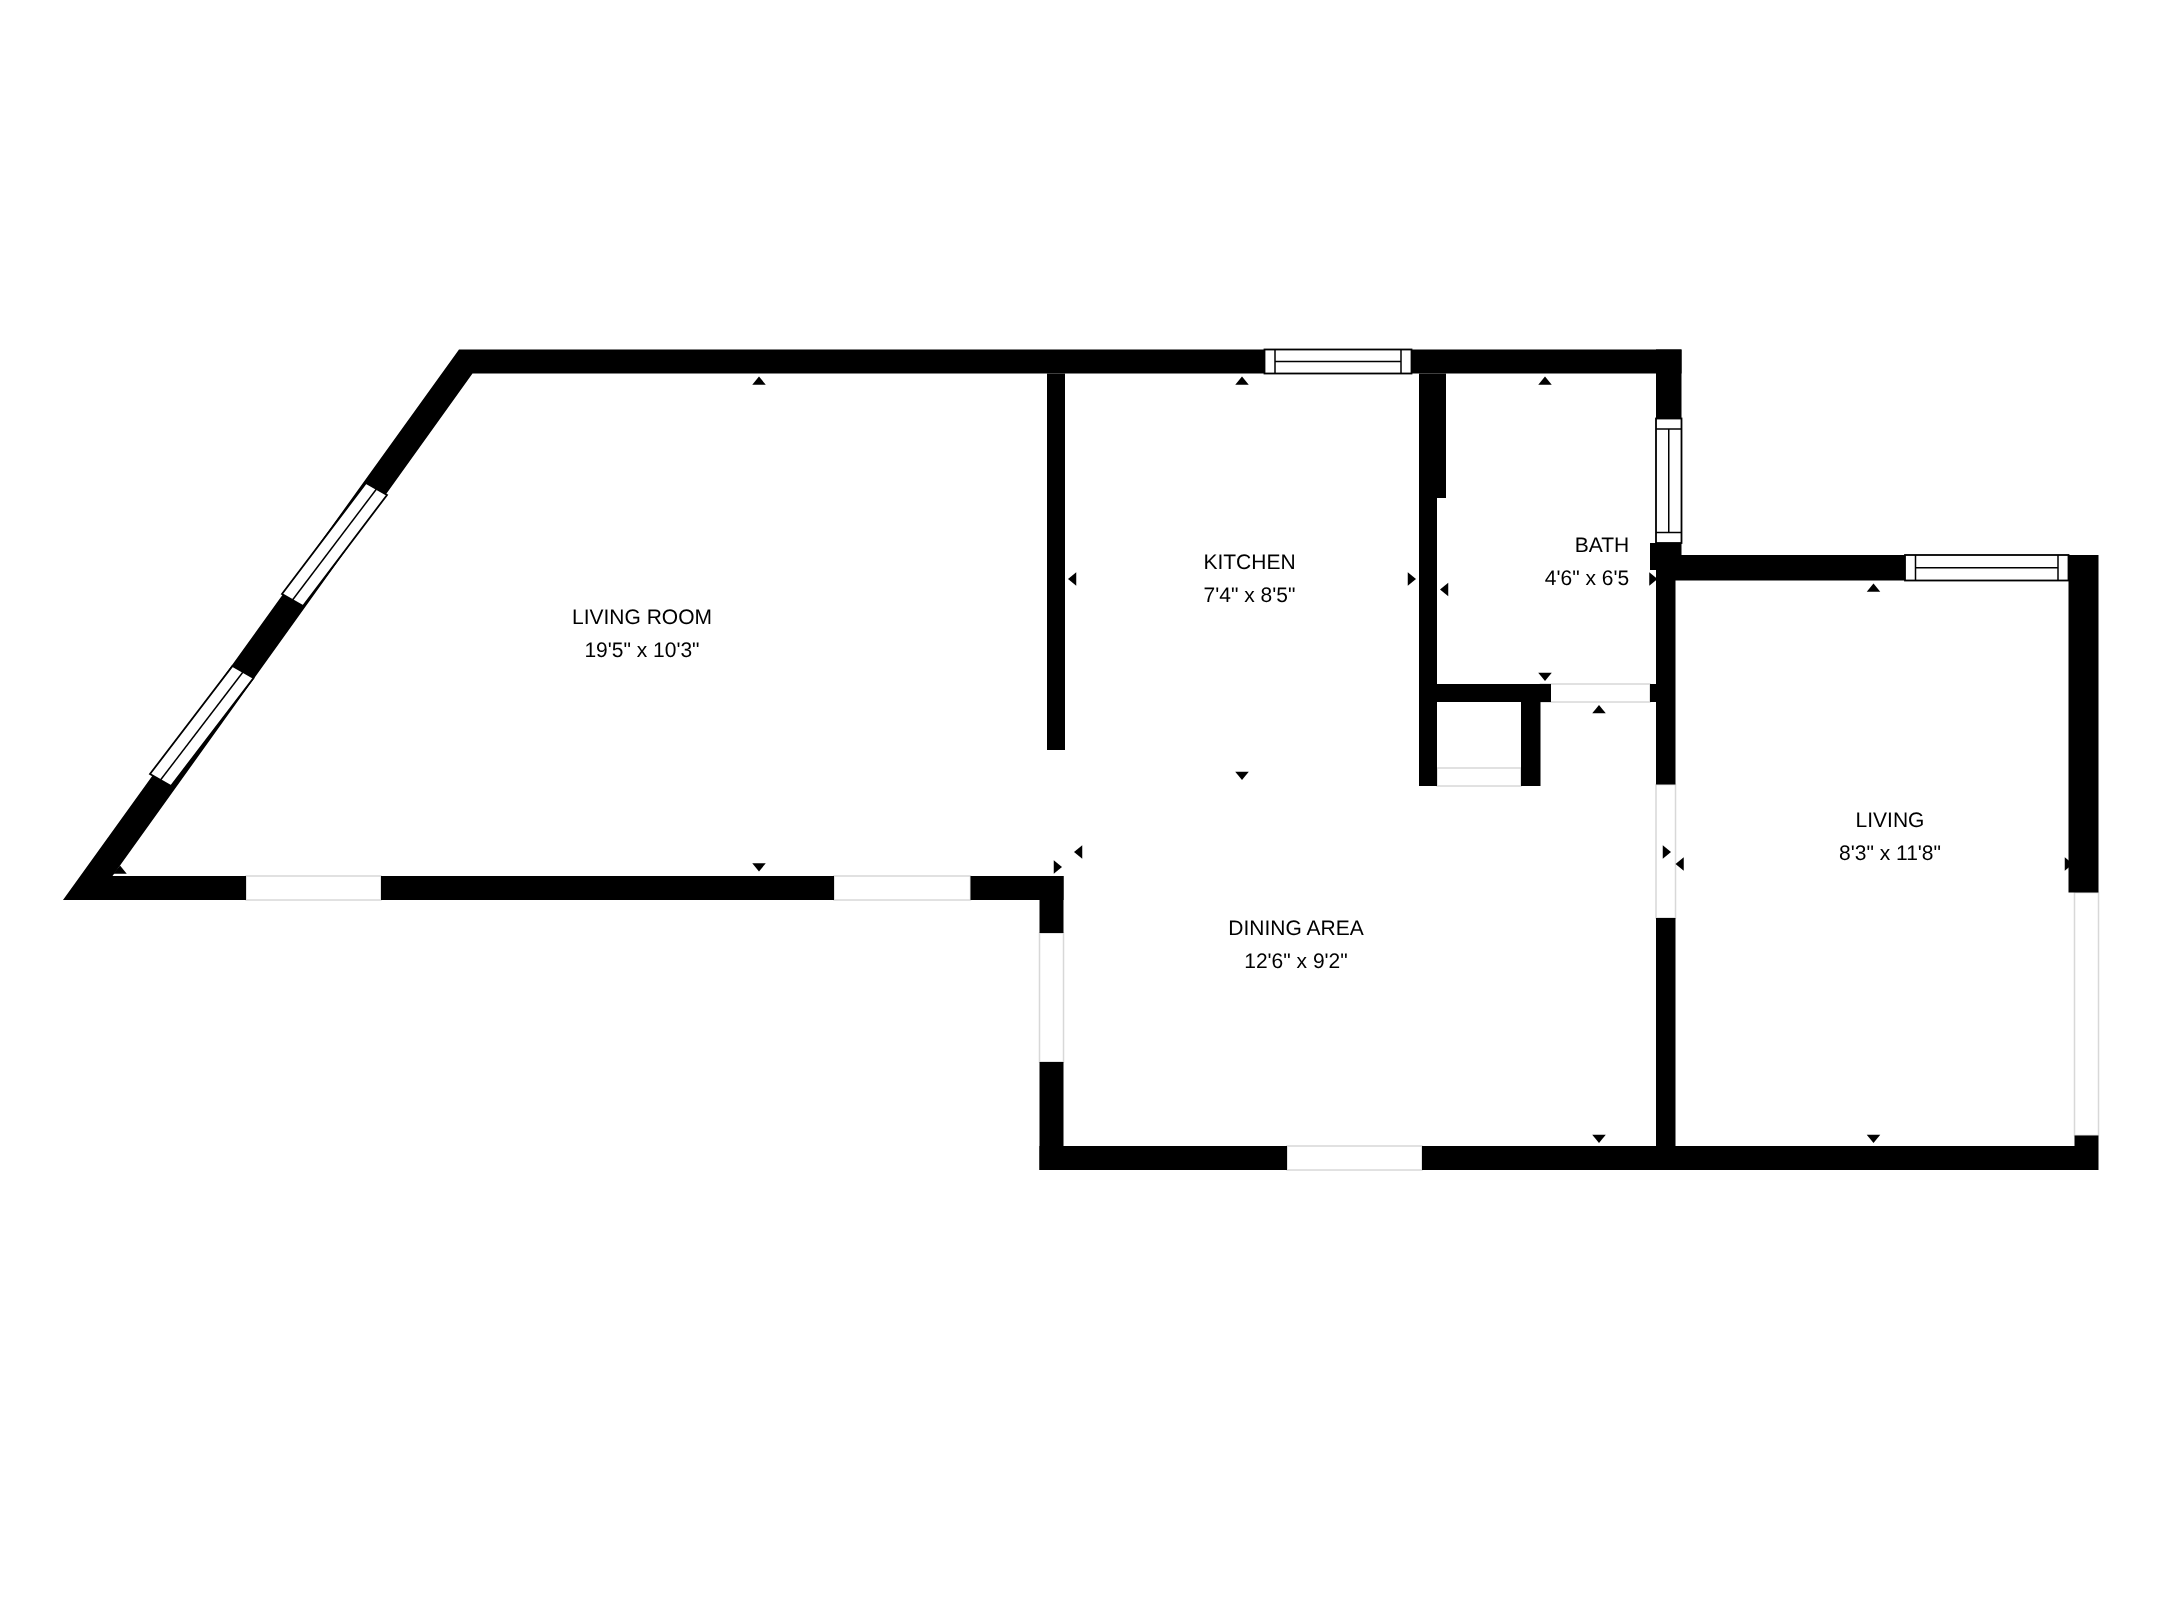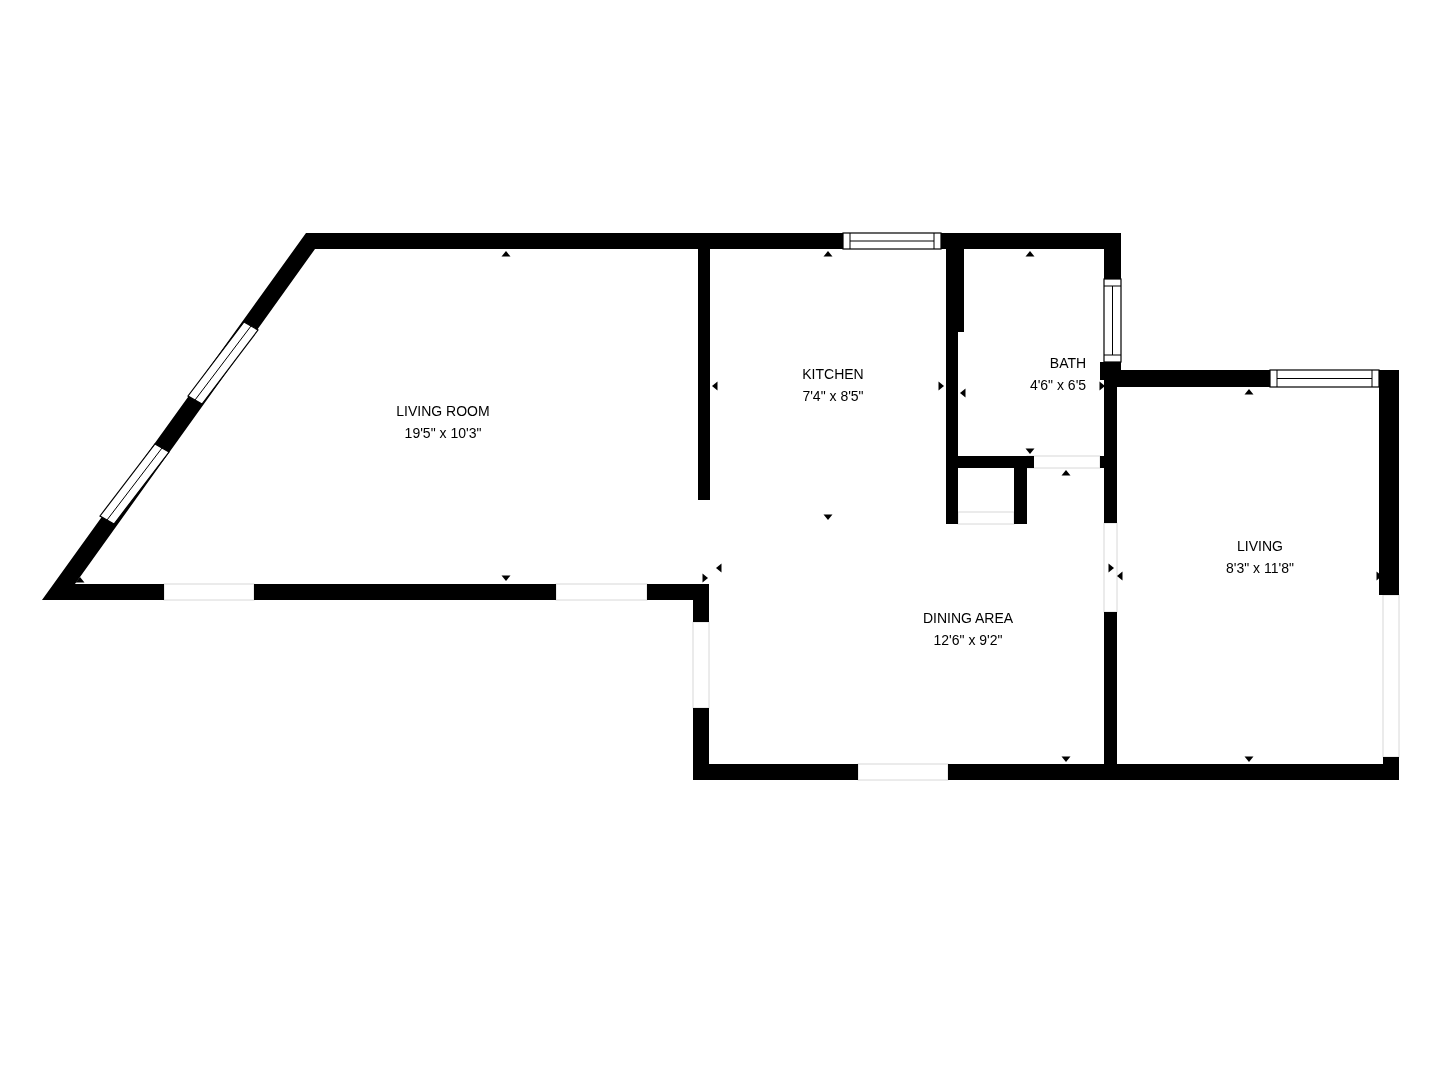--- a/index.html
+++ b/index.html
@@ -90,33 +90,33 @@
       <polygon points="938.5,381.5 938.5,390.5 944,386" fill="#000000"></polygon>
       <polygon points="1099.5,381.5 1099.5,390.5 1105,386" fill="#000000"></polygon>
       <polygon points="1376.5,571.5 1376.5,580.5 1382,576" fill="#000000"></polygon>
       <polygon points="1108.5,563.5 1108.5,572.5 1114,568" fill="#000000"></polygon>
       <polygon points="702.5,573.5 702.5,582.5 708,578" fill="#000000"></polygon>
       <polygon points="75.5,582.5 84.5,582.5 80,577" fill="#000000"></polygon>
     </g>
 </svg>
 
 <div id="labels">
-  <div class="room-label" style="left: 443px; top: 400px;">
+  <div class="room-label" style="left: 428px; top: 400px;">
     <span>LIVING ROOM</span>
     <span>19'5" x 10'3"</span>
   </div>
   <div class="room-label" style="left: 833px; top: 363px;">
     <span>KITCHEN</span>
     <span>7'4" x 8'5"</span>
   </div>
   <div class="room-label" style="left: 1058px; top: 352px; text-align: right;">
     <span>BATH</span>
     <span>4'6" x 6'5</span>
   </div>
   <div class="room-label" style="left: 1260px; top: 535px;">
     <span>LIVING</span>
     <span>8'3" x 11'8"</span>
   </div>
-  <div class="room-label" style="left: 968px; top: 607px;">
+  <div class="room-label" style="left: 864px; top: 607px;">
     <span>DINING AREA</span>
     <span>12'6" x 9'2"</span>
   </div>
 </div>
 
 </body></html>

